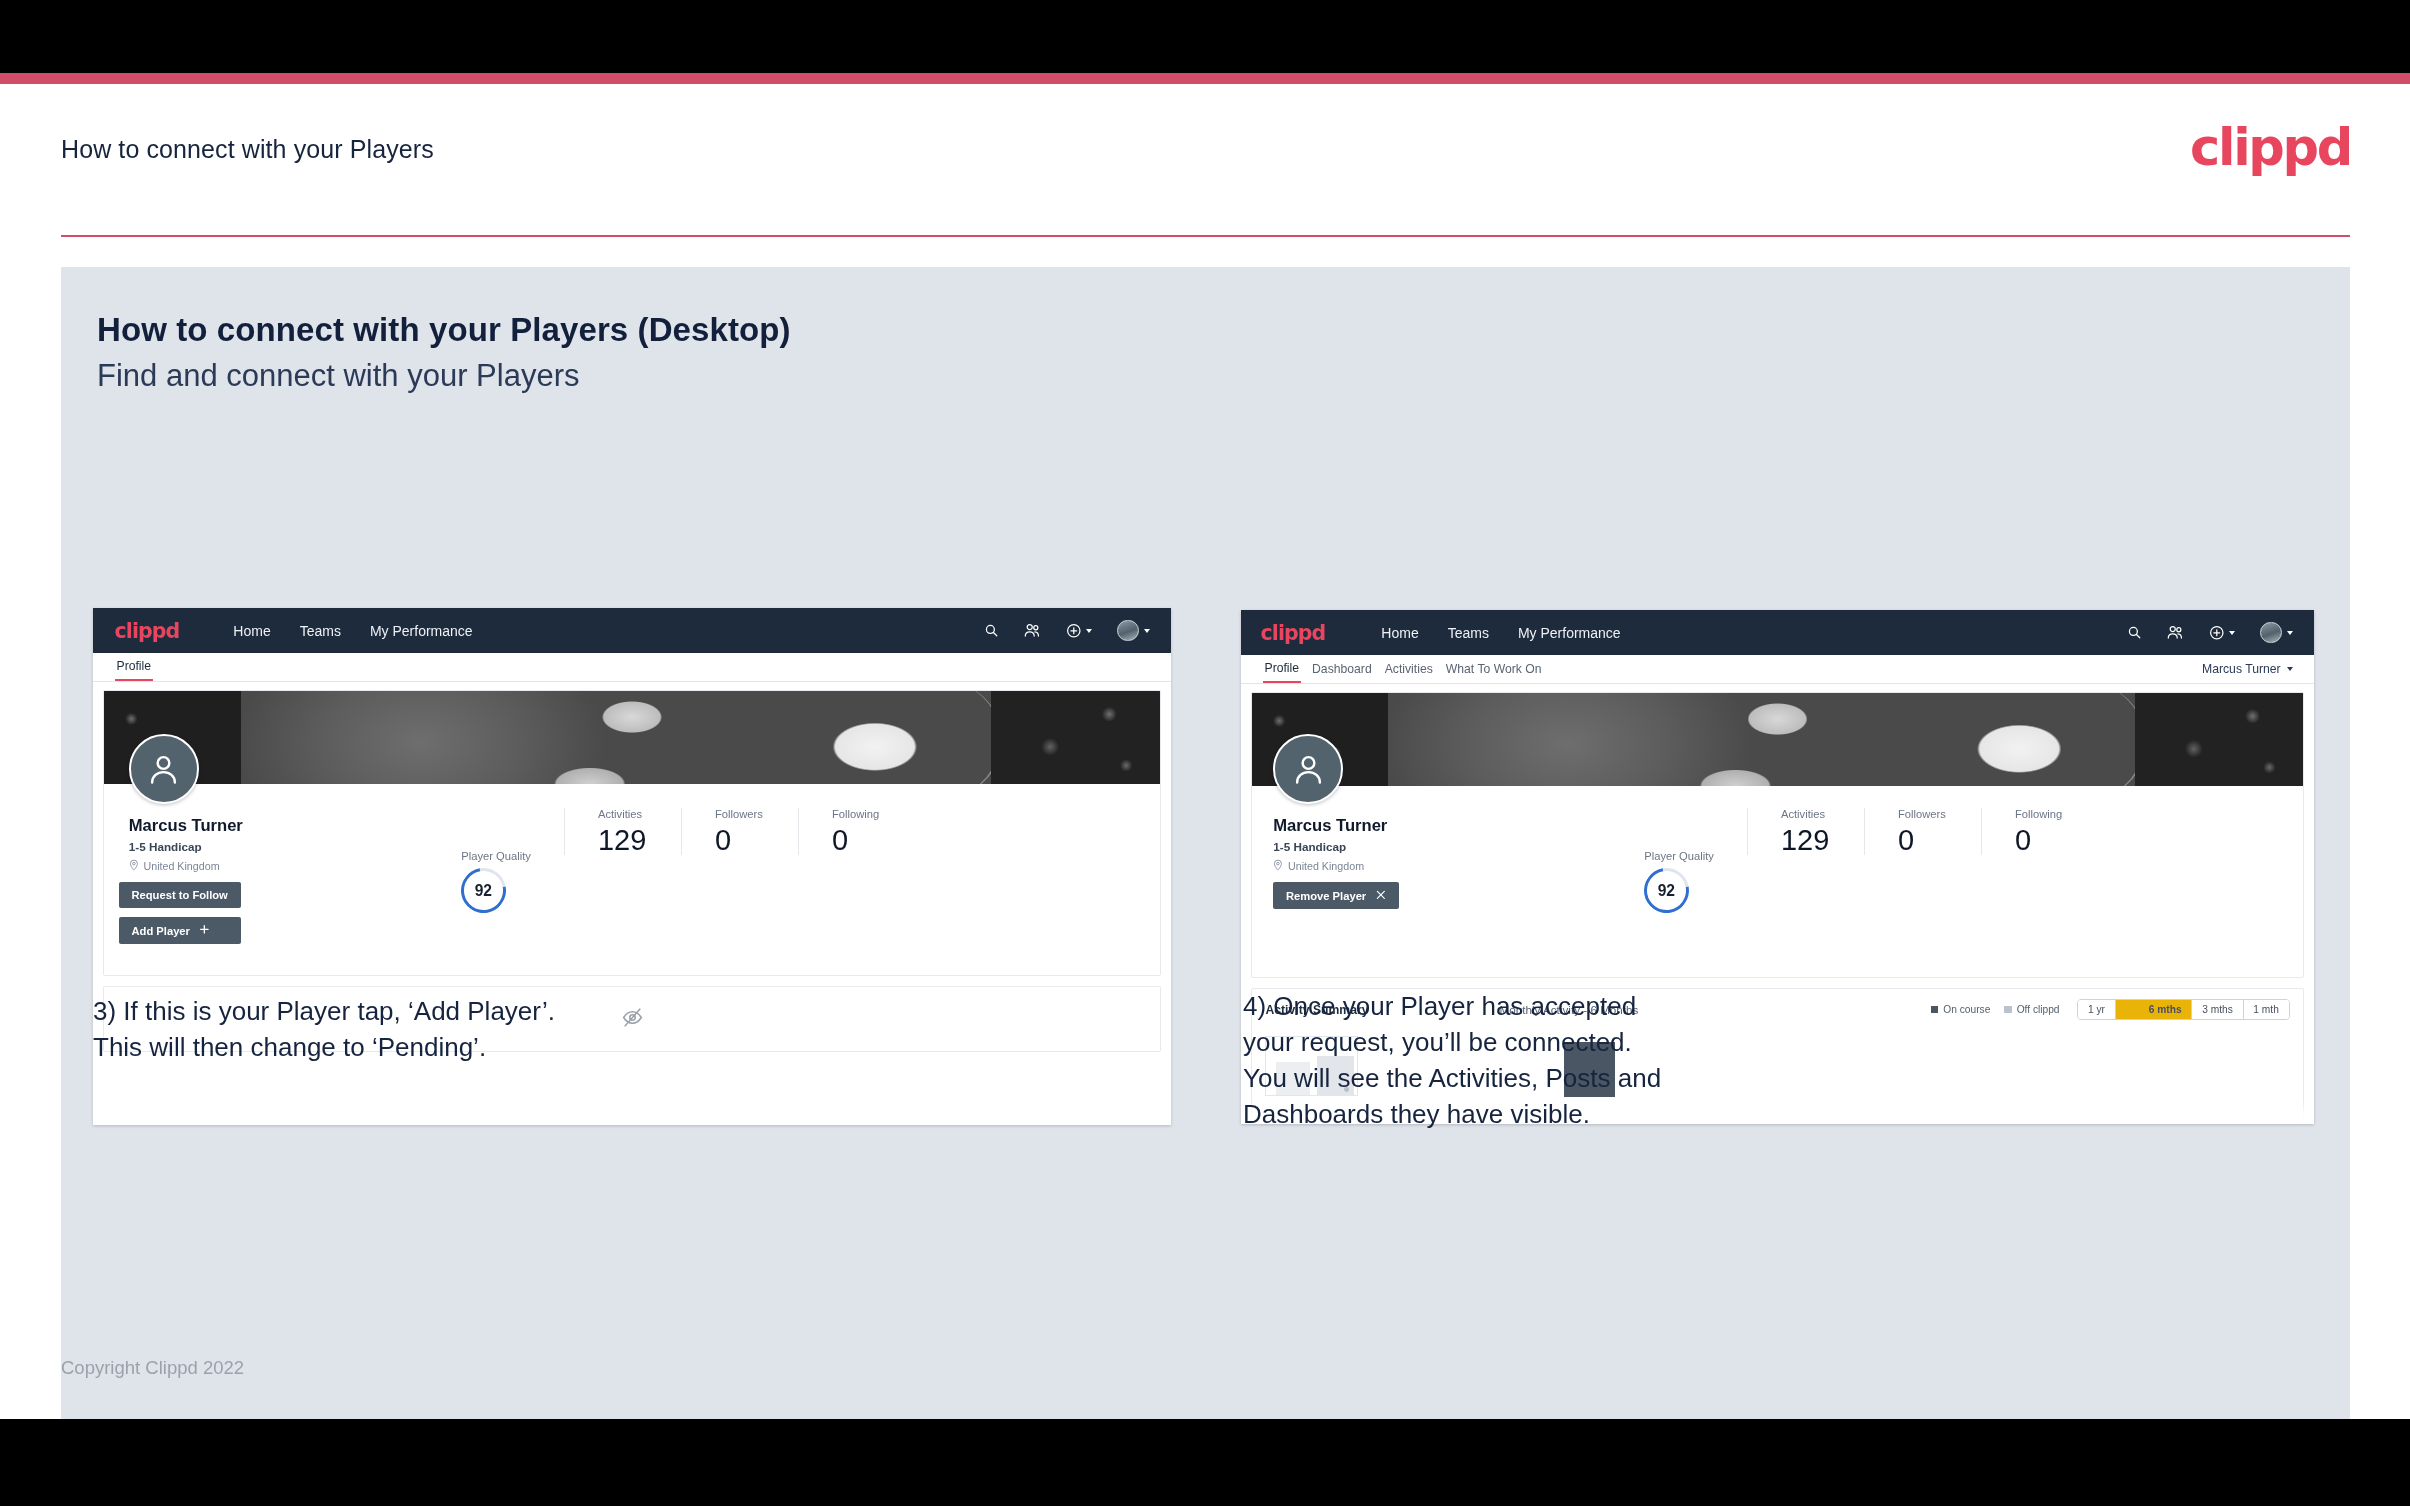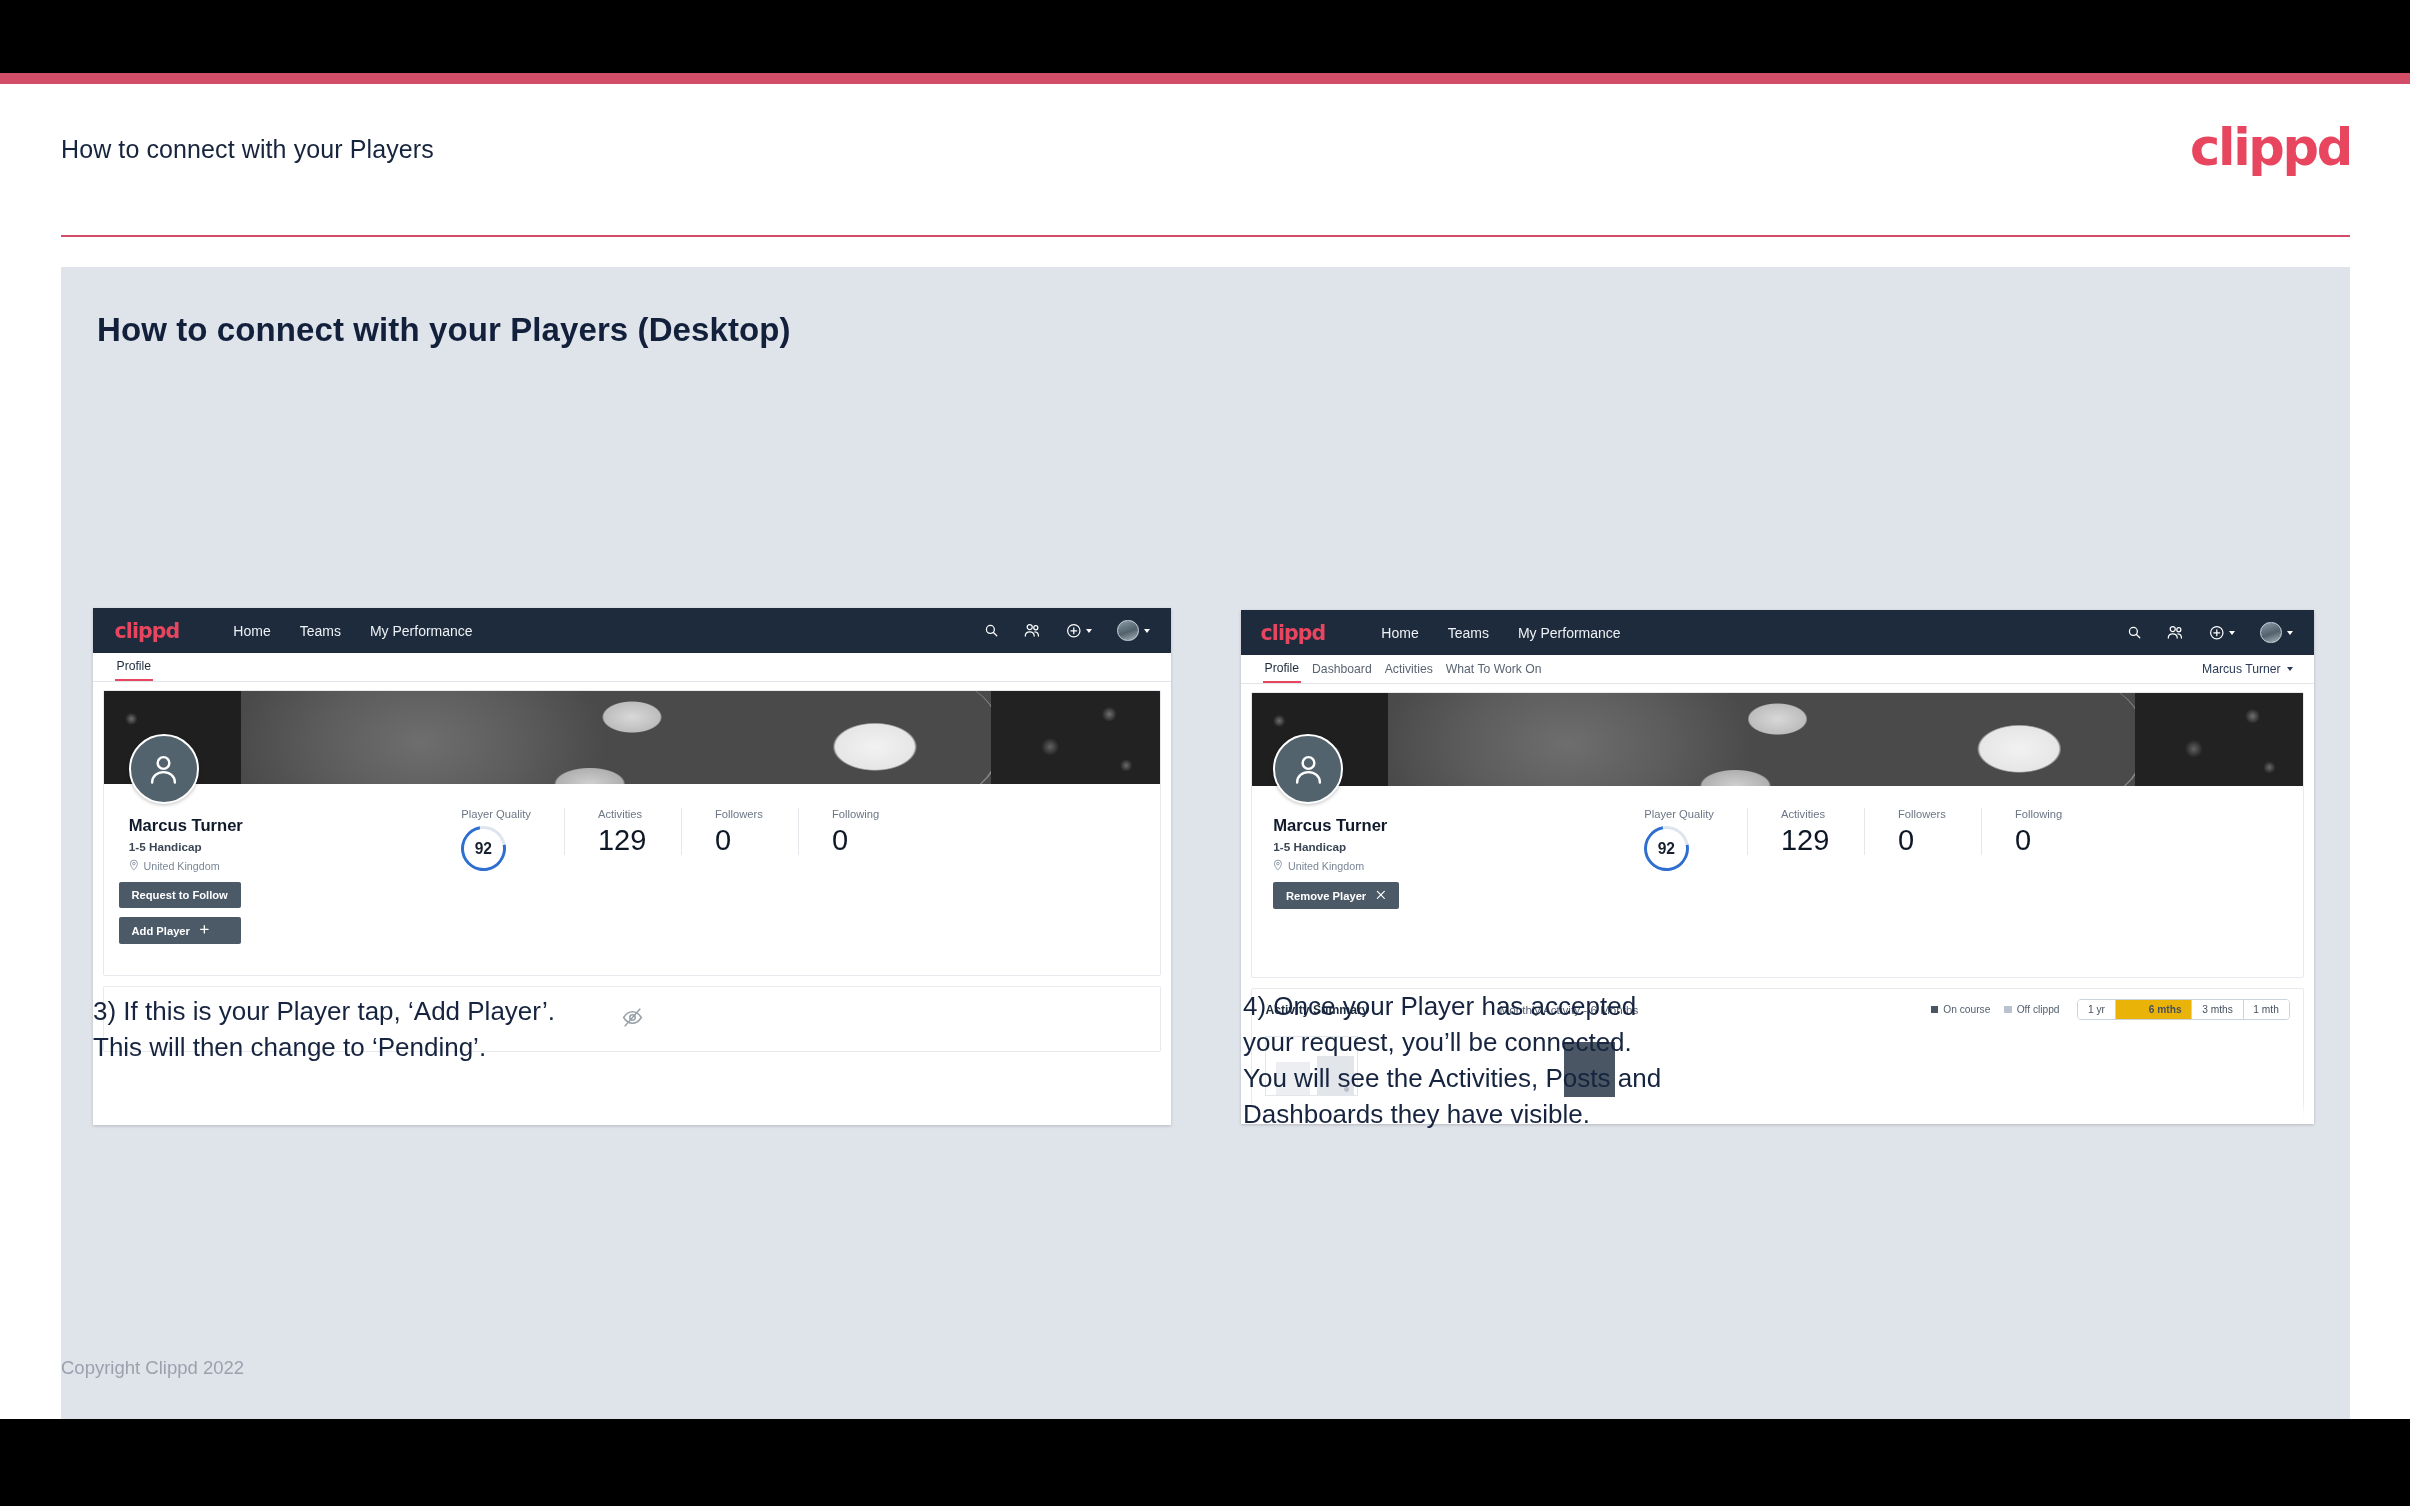--- a/index.html
+++ b/index.html
@@ -257,21 +257,21 @@
     position: absolute; display: flex; align-items: flex-start;
   }
   .shot-left .stats  { left: 336px; top: 117px; }
   .shot-right .stats { left: 371px; top: 115px; }
 
   .stat {
     padding: 0 33px;
     border-left: 1px solid #e4e7ec;
     min-width: 117px;
   }
-  .stat:first-child { border-left: none; padding-left: 21.5px; }
+  .stat:first-child { border-left: none; padding-left: 21.5px; margin-top: 42px; }
   .stat-label { font-size: 11.2px; color: #6c7686; margin-bottom: 5.9px; }
   .stat-value { font-size: 29px; color: #0e1726; font-weight: 400; line-height: 1; }
 
   .ring {
     width: 45px; height: 45px; border-radius: 50%;
     border: 3.1px solid #2f6fd0;
     border-top-color: #dfe5ee;
     transform: rotate(35deg);
     display: flex; align-items: center; justify-content: center;
     position: relative;
@@ -365,20 +365,21 @@
 
   <div class="page">
 
     <div class="hdr-title">How to connect with your Players</div>
     <div class="hdr-logo">clippd</div>
     <div class="hdr-rule"></div>
 
     <div class="panel">
 
       <div class="panel-title">How to connect with your Players (Desktop)</div>
+      <div class="panel-sub">Find and connect with your Players</div>
 
       <div class="shot shot-left">
 
         <div class="navbar">
           <div class="nav-logo">clippd</div>
           <div class="nav-links">
             <span class="nav-link">Home</span>
             <span class="nav-link">Teams</span>
             <span class="nav-link">My Performance</span>
           </div>

